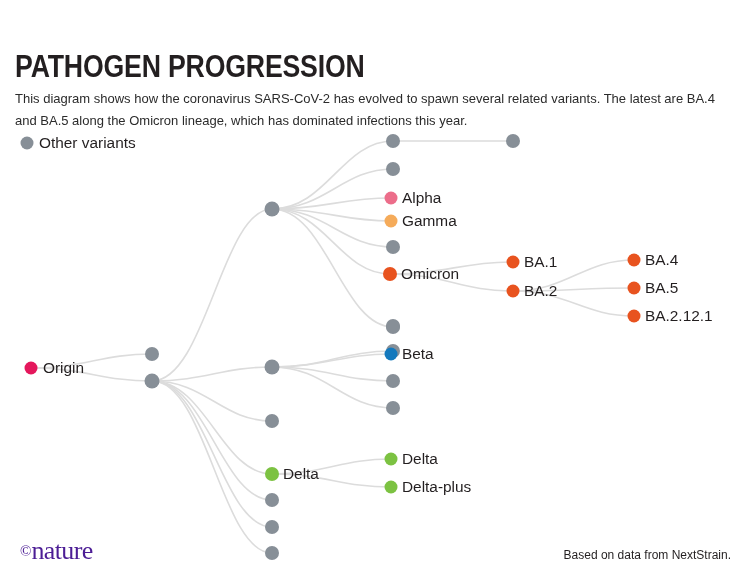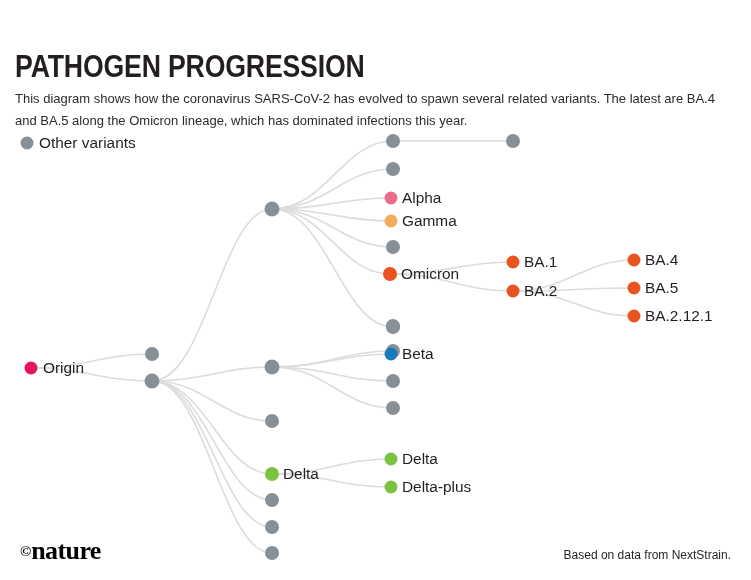--- a/index.html
+++ b/index.html
@@ -72,23 +72,23 @@
     font-size: 15.4px;
     fill: #231f20;
     dominant-baseline: middle;
   }
 
   .footer-nature {
     position: absolute;
     left: 20px;
     bottom: 16px;
     font-family: "Liberation Serif", serif;
-    font-weight: 700;
+    font-weight: 400;
     font-size: 26px;
-    color: #000000;
+    color: #4c1d95;
     letter-spacing: -0.6px;
     line-height: 26px;
   }
   .footer-nature .cmark {
     font-size: 15px;
     vertical-align: 3px;
     letter-spacing: 0;
   }
   .footer-source {
     position: absolute;

